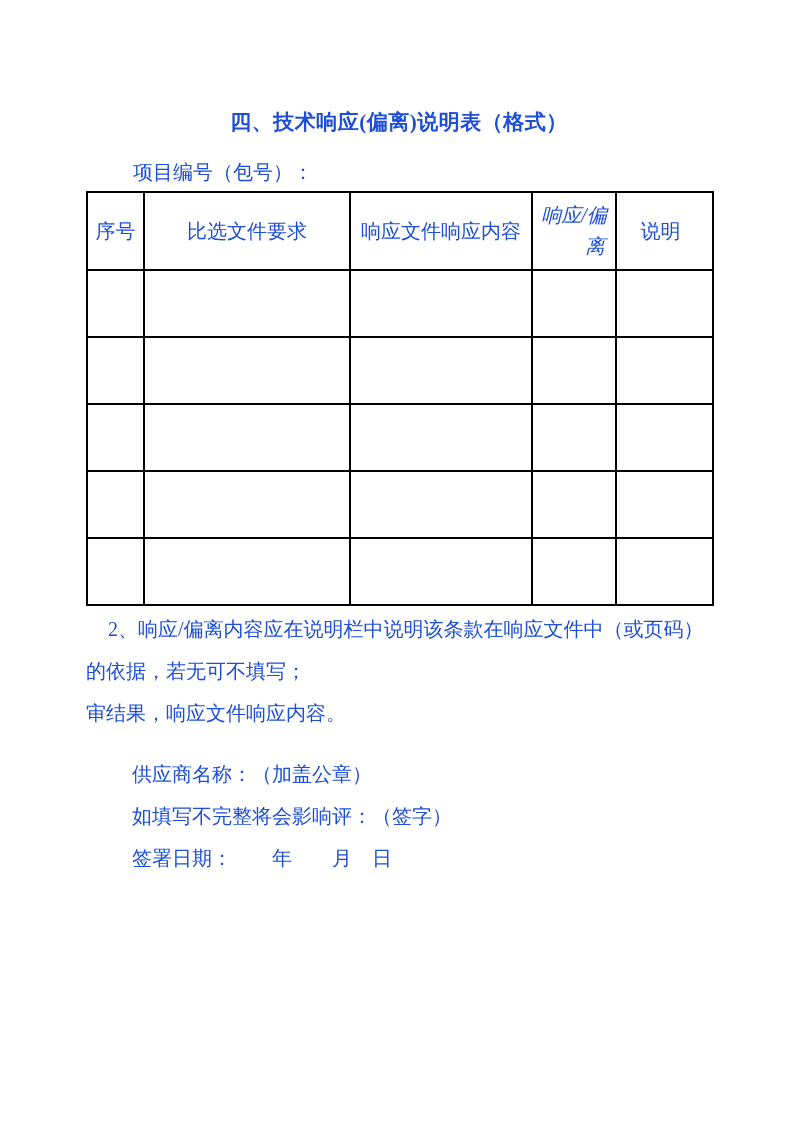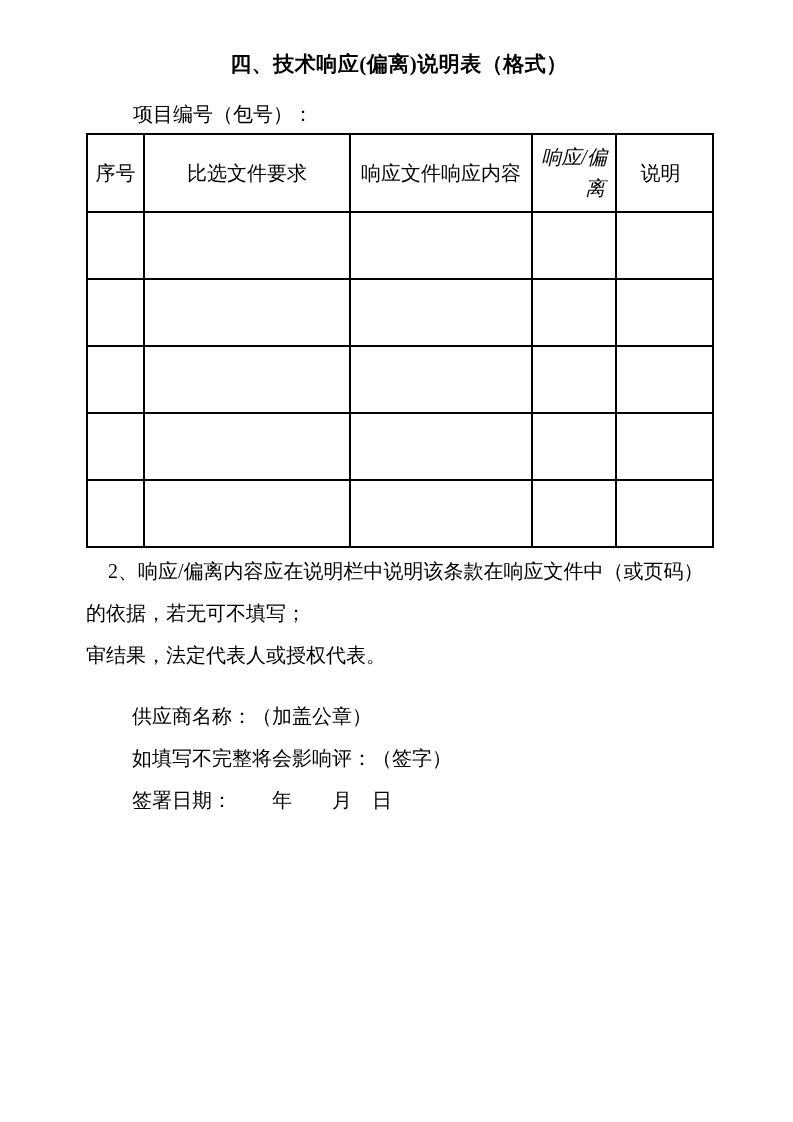--- a/index.html
+++ b/index.html
@@ -1,26 +1,26 @@
 <!DOCTYPE html>
 <html><head>
 <meta charset="utf-8">
 <style>
   html, body { margin: 0; padding: 0; background: #ffffff; }
   .page {
     position: relative;
     width: 793px;
     height: 1122px;
     background: #ffffff;
-    color: #000000;
+    color: #1d4ed8;
     font-family: "Liberation Serif", "DejaVu Serif", serif;
     font-size: 20px;
     overflow: hidden;
     box-sizing: border-box;
-    padding: 48px 81px 0 86px;
+    padding: 106px 81px 0 86px;
   }
   .doc-title {
     margin: 0;
     font-size: 21px;
     font-weight: bold;
     text-align: center;
     line-height: 32px;
     letter-spacing: 0.5px;
   }
   .project-line {
@@ -121,21 +121,21 @@
           <td></td>
           <td></td>
           <td></td>
       </tr>
     </tbody>
   </table>
 
   <div class="notes">
     <p class="note-line indent">2、响应/偏离内容应在说明栏中说明该条款在响应文件中（或页码）</p>
     <p class="note-line">的依据，若无可不填写；</p>
-    <p class="note-line">审结果，法定代表人或授权代表。</p>
+    <p class="note-line">审结果，响应文件响应内容。</p>
   </div>
 
   <div class="signature">
     <p class="sig-line">供应商名称：（加盖公章）</p>
     <p class="sig-line">如填写不完整将会影响评：（签字）</p>
     <p class="sig-line">签署日期：　　年　　月　日</p>
   </div>
 
 </div>
 

